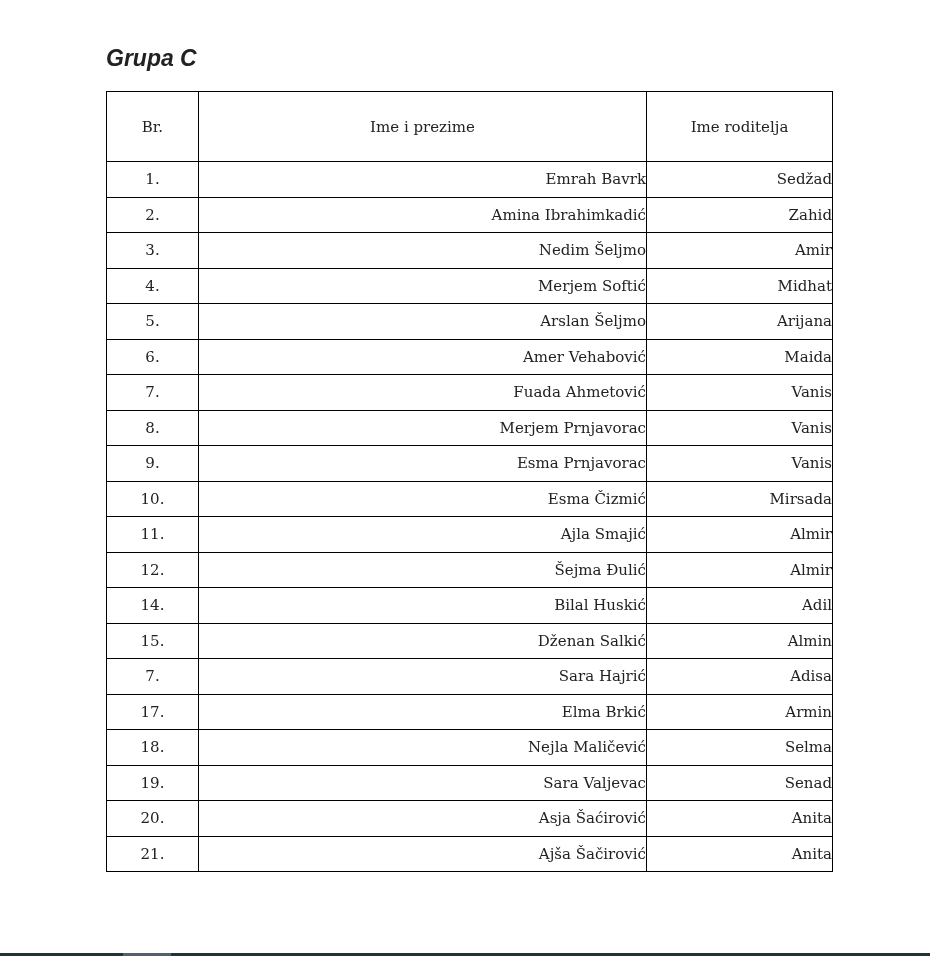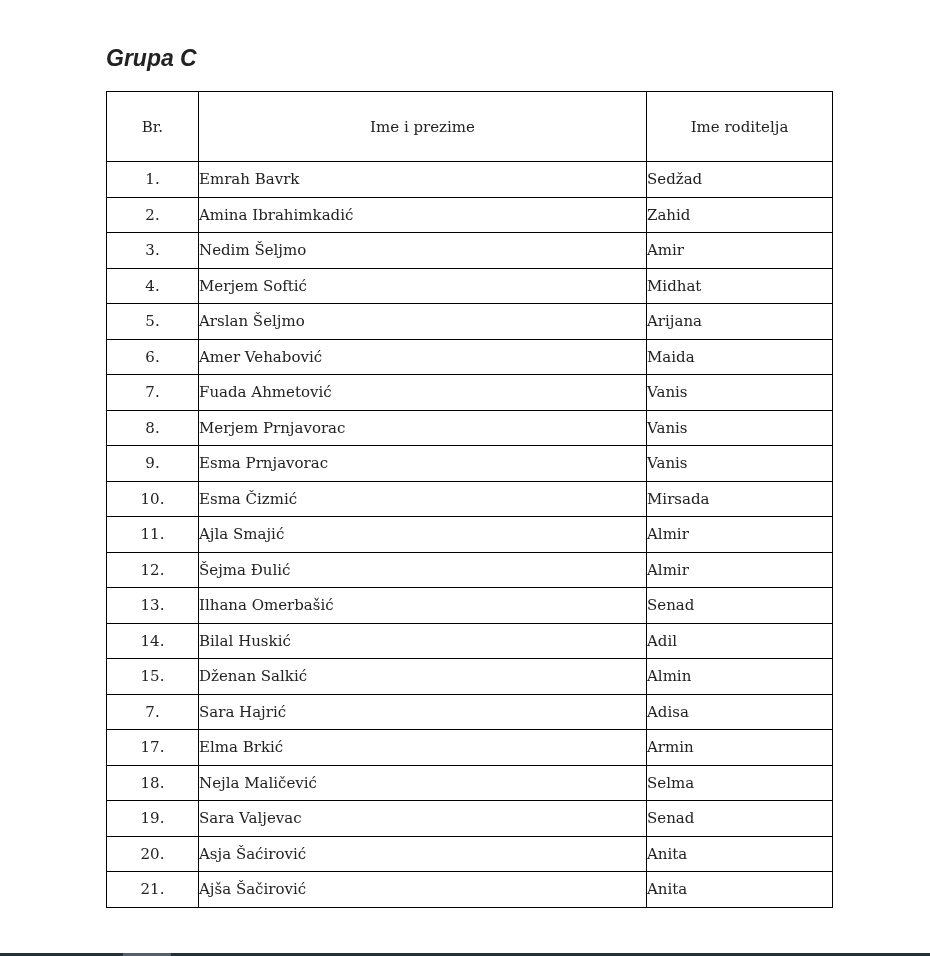--- a/index.html
+++ b/index.html
@@ -19,21 +19,21 @@
     table.roster td, table.roster th {
       border: 1.3px solid #000; padding: 0; font-weight: normal;
       font-size: 15px; color: #222; white-space: nowrap; overflow: hidden;
     }
     table.roster th { height: 69px; text-align: center; vertical-align: middle; }
     table.roster td { height: 34.5px; vertical-align: middle; }
     col.c-no { width: 92px; }
     col.c-name { width: 448px; }
     col.c-parent { width: 186px; }
     td.no { text-align: center; }
-    td.name, td.parent { padding-left: 8px; }
+    td.name, td.parent { padding-left: 8px; text-align: right; }
     .bottom-bar {
       position: absolute; left: 0; bottom: 0; width: 930px; height: 3px; background: #243236;
     }
     .bottom-bar .thumb {
       position: absolute; left: 123px; top: 0; width: 48px; height: 3px; background: #56606a;
     }
   </style>
 </head>
 <body>
 
@@ -107,25 +107,20 @@
         <td class="no">11.</td>
         <td class="name">Ajla Smajić</td>
         <td class="parent">Almir</td>
       </tr>
       <tr>
         <td class="no">12.</td>
         <td class="name">Šejma Đulić</td>
         <td class="parent">Almir</td>
       </tr>
       <tr>
-        <td class="no">13.</td>
-        <td class="name">Ilhana Omerbašić</td>
-        <td class="parent">Senad</td>
-      </tr>
-      <tr>
         <td class="no">14.</td>
         <td class="name">Bilal Huskić</td>
         <td class="parent">Adil</td>
       </tr>
       <tr>
         <td class="no">15.</td>
         <td class="name">Dženan Salkić</td>
         <td class="parent">Almin</td>
       </tr>
       <tr>

